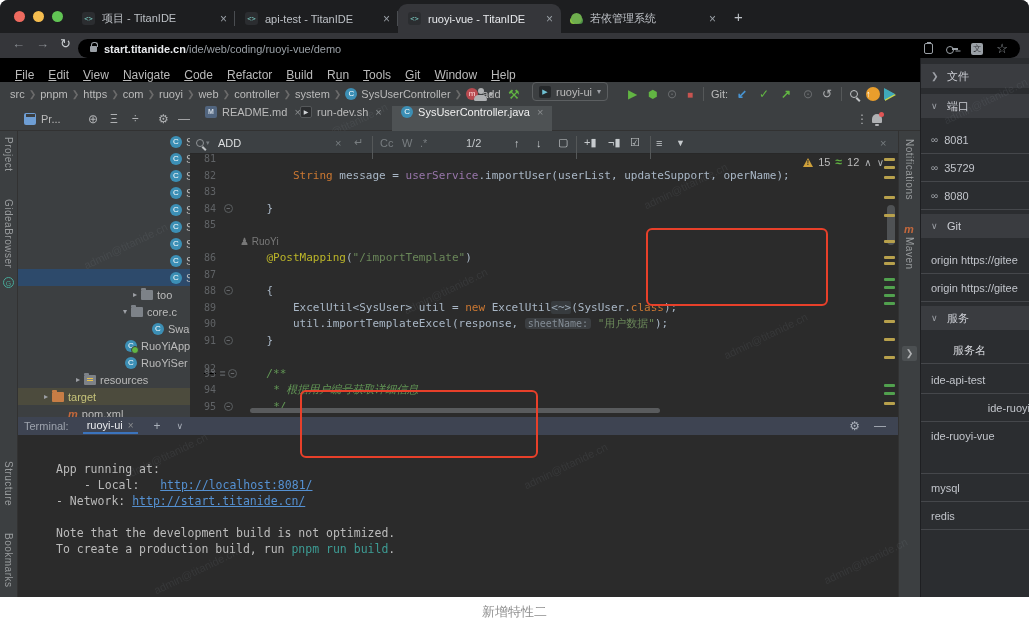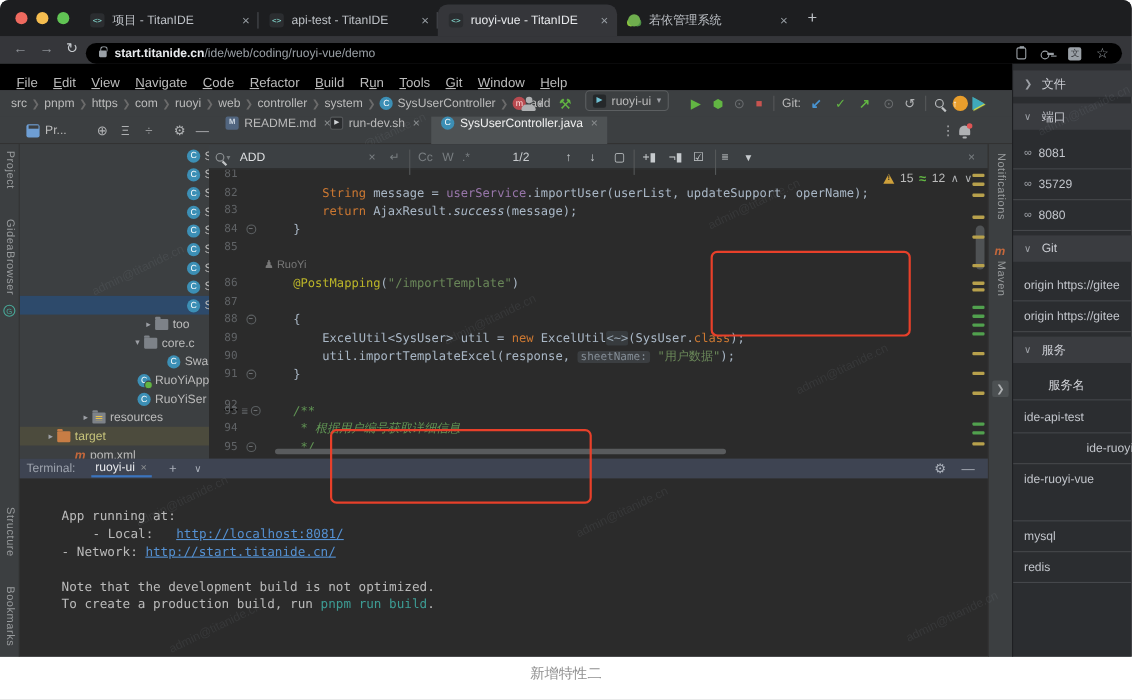--- a/index.html
+++ b/index.html
@@ -437,21 +437,20 @@
             <span class="gut2"></span>
           </span>
           <span class="crow" style="top: 16.5px;">
             <span class="ln">82</span>
             <span class="gut2"></span>
             <pre class="ct"><span>        </span><span class="tk-kw">String</span><span> message = </span><span class="tk-fld">userService</span><span>.importUser(userList, updateSupport, operName);</span></pre>
           </span>
           <span class="crow" style="top: 33px;">
             <span class="ln">83</span>
             <span class="gut2"></span>
-            <pre class="ct"><span>        </span><span class="tk-kw">return</span><span> AjaxResult.</span><span class="tk-itc">success</span><span>(message);</span></pre>
           </span>
           <span class="crow" style="top: 49.5px;">
             <span class="ln">84</span>
             <span class="gut2">
               <span class="folddot">−</span>
             </span>
             <pre class="ct"><span>    }</span></pre>
           </span>
           <span class="crow" style="top: 66px;">
             <span class="ln">85</span>

